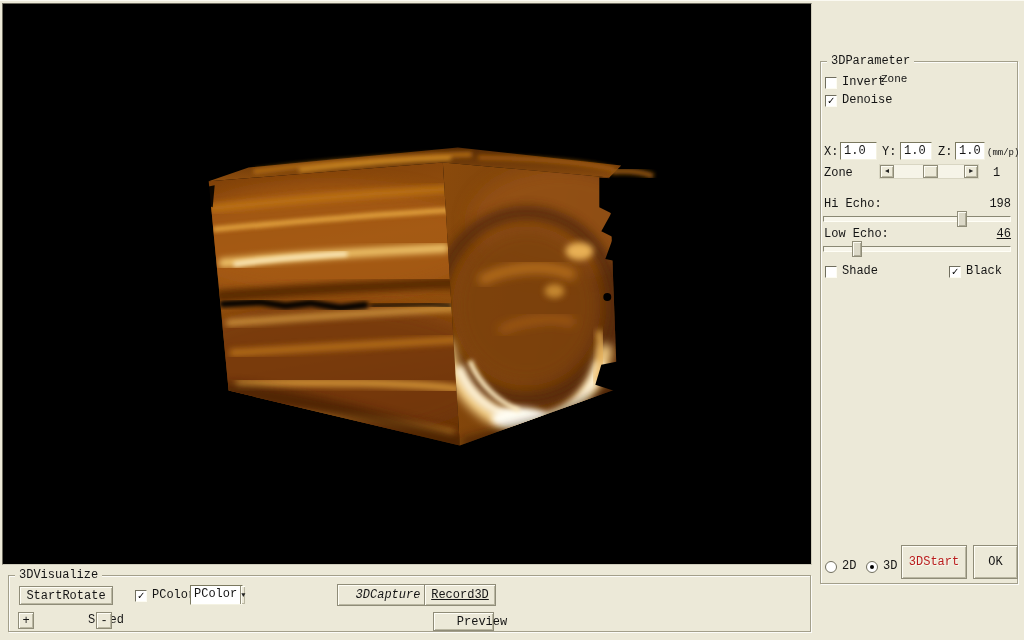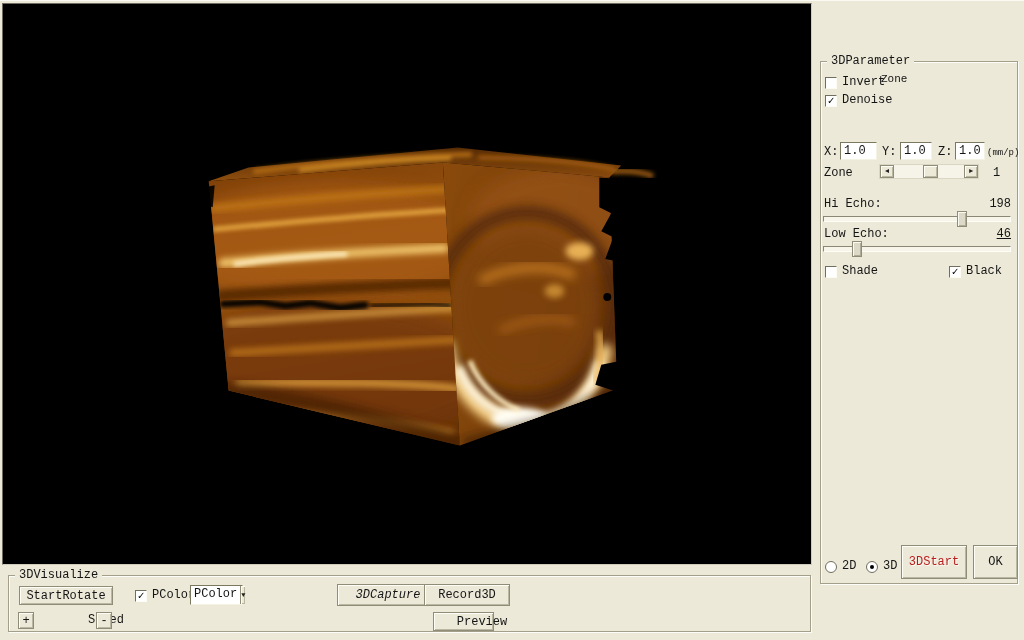--- a/index.html
+++ b/index.html
@@ -264,17 +264,17 @@
 
     <span class="checkbox" style="left:126px;top:14px;">✓</span>
     <span class="lbl" style="left:143px;top:13px;">PColor</span>
 
     <div class="combo" style="left:181px;top:9px;width:53px;height:20px;">
       <span class="combo-text">PColor</span>
       <span class="combo-btn">▼</span>
     </div>
 
     <button class="btn" style="left:328px;top:8px;width:102px;height:22px;font-style:italic;">3DCapture</button>
-    <button class="btn" style="left:415px;top:8px;width:86px;height:22px;">Record3D</button>
+    <button class="btn" style="left:415px;top:8px;width:72px;height:22px;text-decoration:underline;">Record3D</button>
     <button class="btn" style="left:424px;top:36px;width:61px;height:19px;padding-left:37px;">Preview</button>
   </div>
 
 </div>
 
 </body></html>

